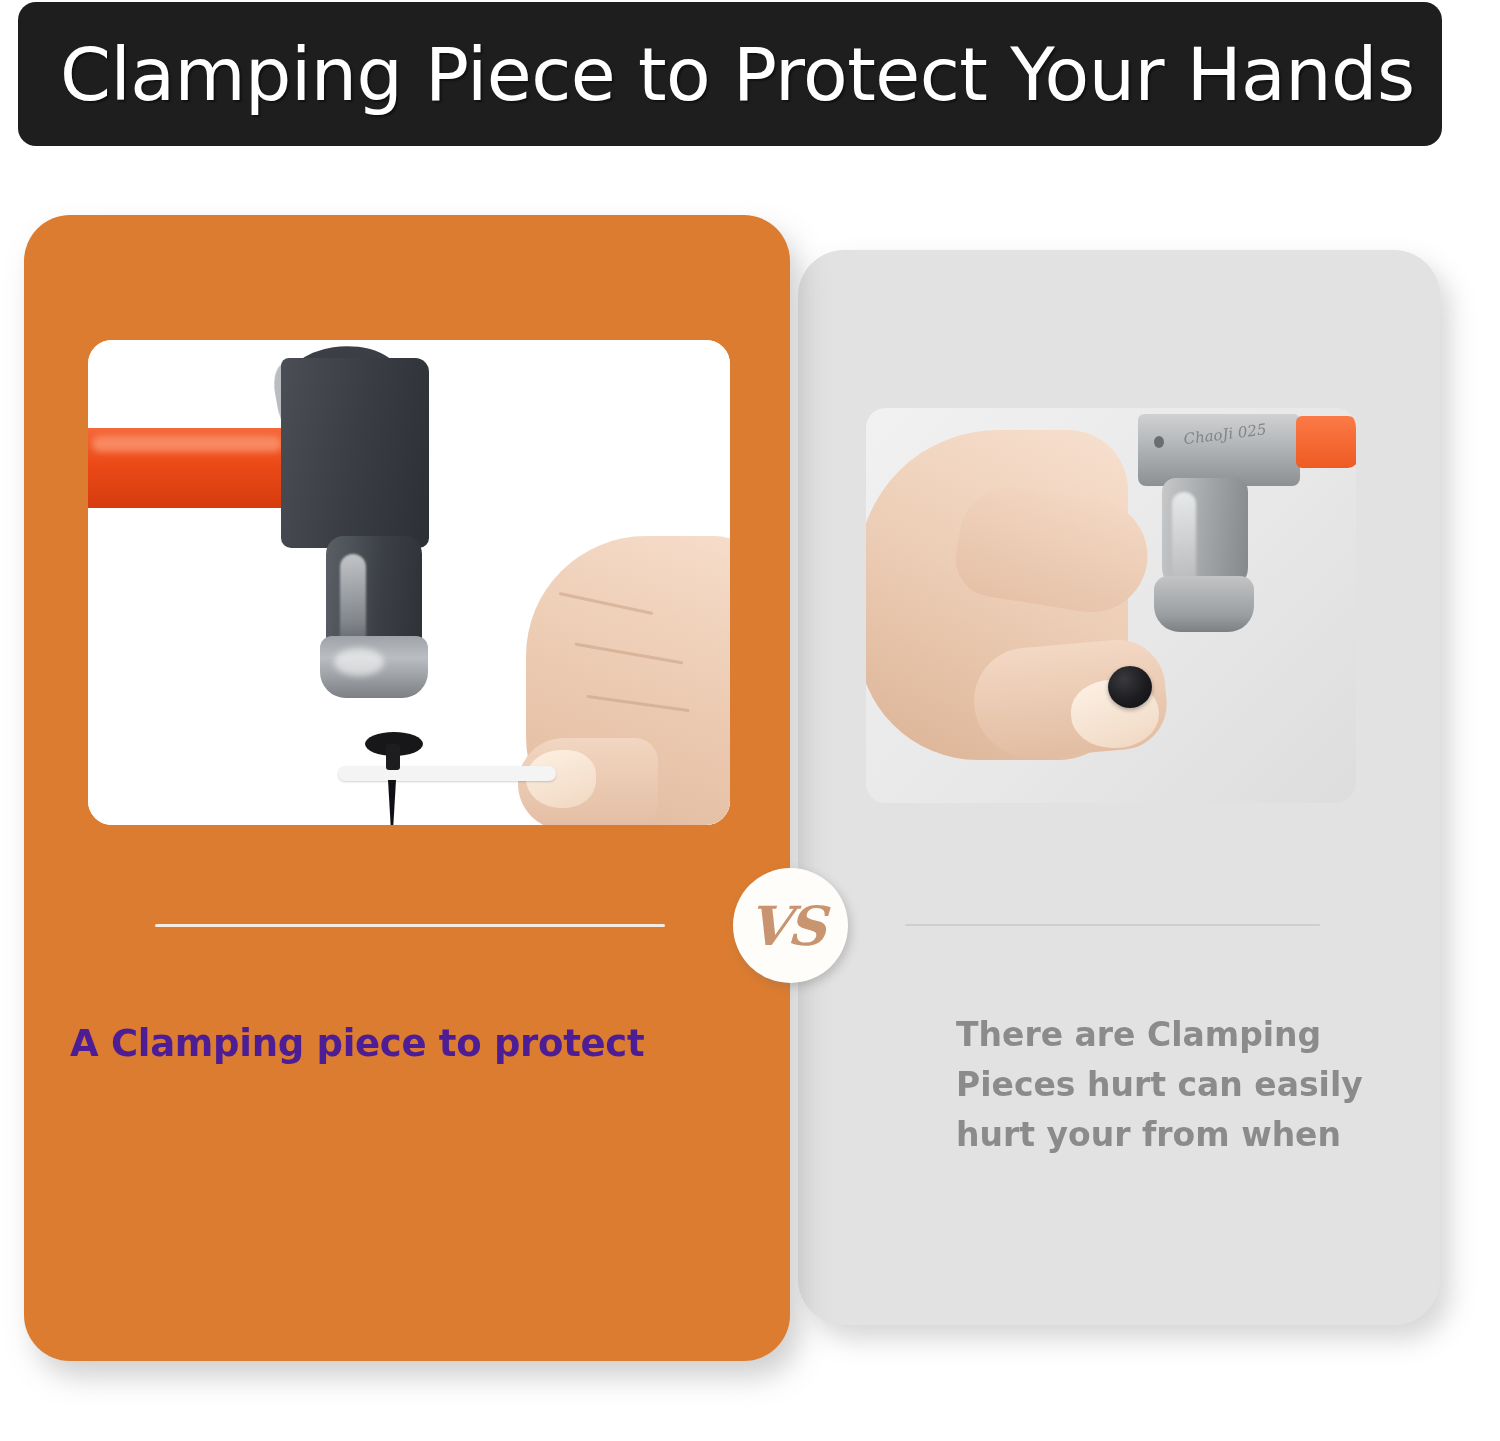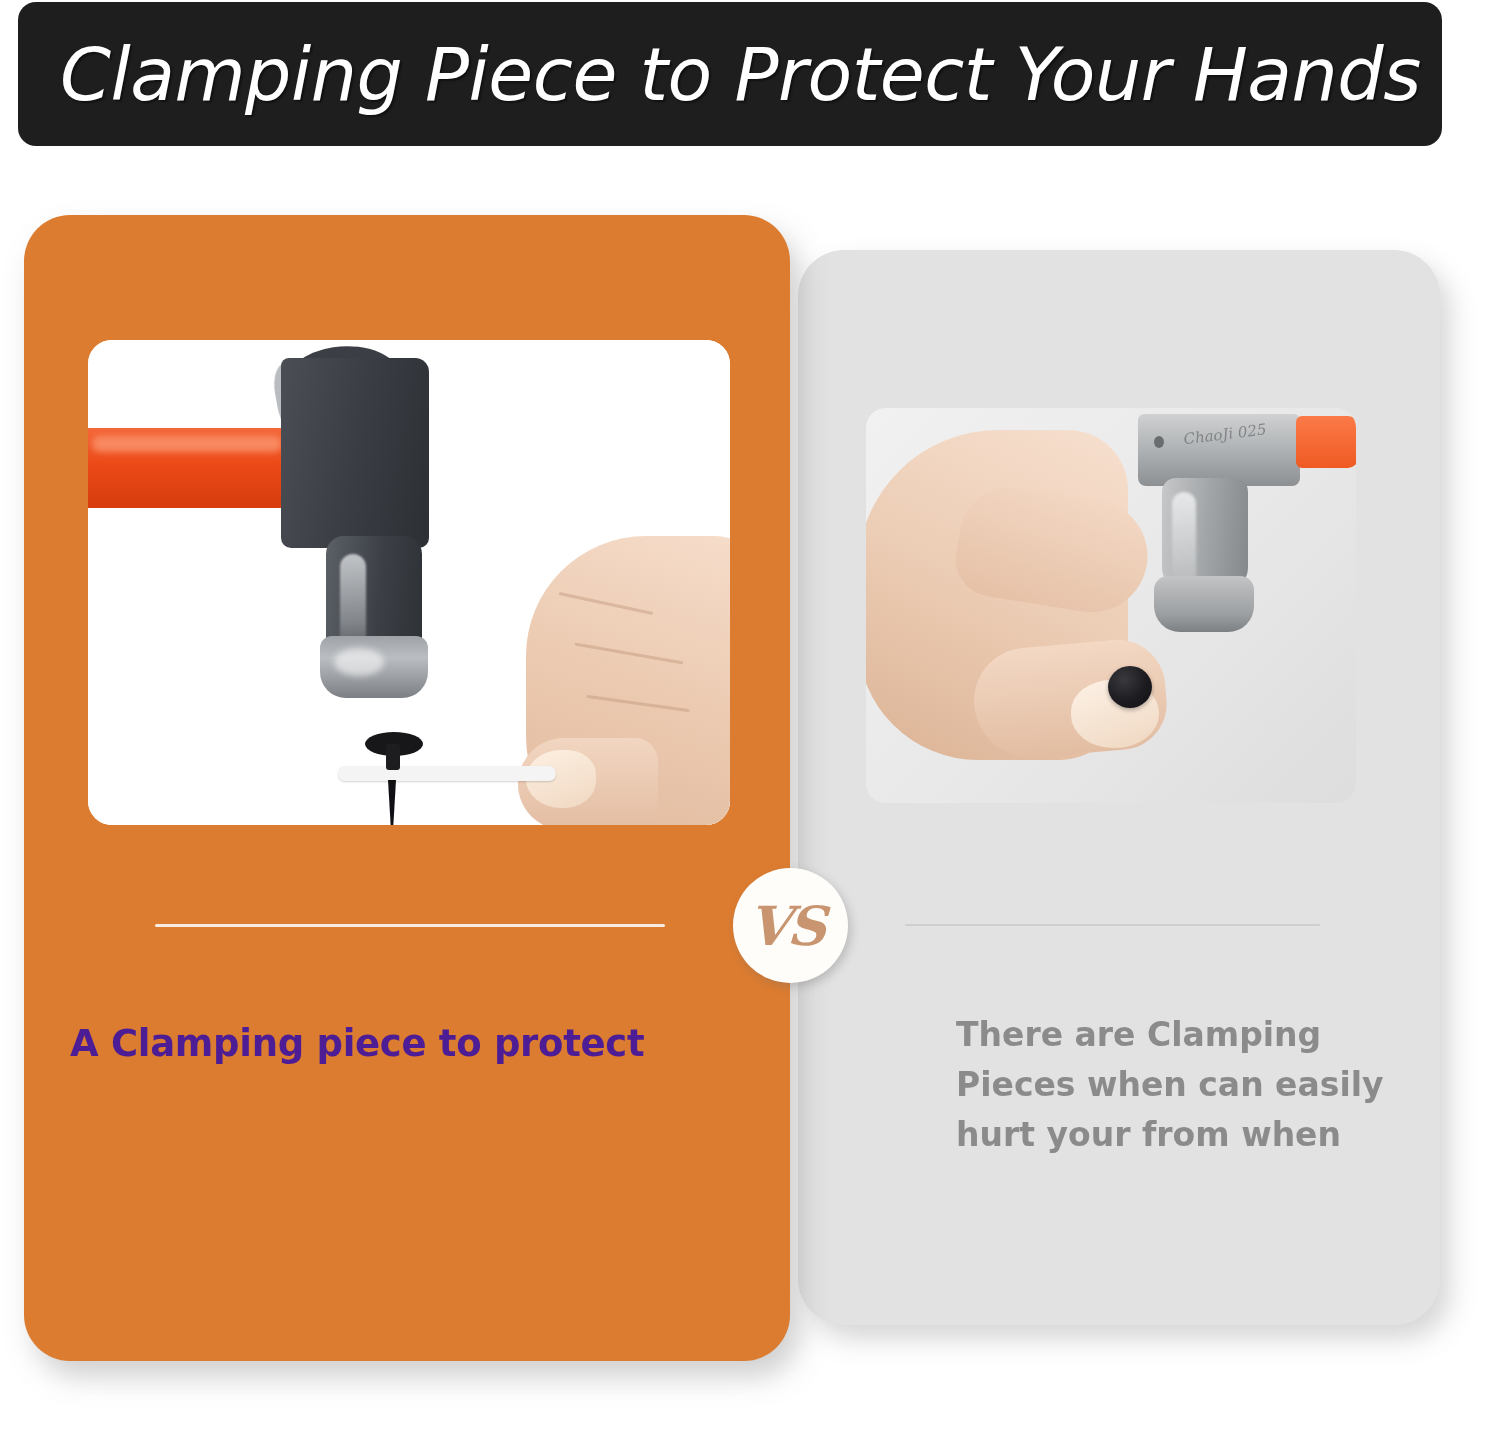--- a/index.html
+++ b/index.html
@@ -18,21 +18,20 @@
     position: absolute;
     left: 18px;
     top: 2px;
     width: 1424px;
     height: 144px;
     background: #1f1e1e;
     border-radius: 18px;
     display: flex;
     align-items: center;
     padding-left: 42px;
-    font-style: italic;
   }
   .header-title {
     color: #ffffff;
     font-size: 73px;
     font-weight: 400;
     letter-spacing: -0.5px;
     white-space: nowrap;
     font-family: "DejaVu Sans", sans-serif;
     text-shadow: 2px 2px 2px rgba(0,0,0,0.45);
   }
@@ -333,21 +332,21 @@
         <div class="p2-hammer-neck"></div>
         <div class="p2-hammer-shine"></div>
         <div class="p2-hammer-face"></div>
       </div>
     </div>
 
     <div class="divider-right"></div>
 
     <div class="caption-right">
       <span class="cap-line">There are Clamping</span>
-      <span class="cap-line">Pieces when can easily</span>
+      <span class="cap-line">Pieces hurt can easily</span>
       <span class="cap-line">hurt your from when</span>
     </div>
   </div>
 
   <div class="panel-left">
 
     <div class="photo-left">
       <div class="p1">
         <div class="p1-handle"></div>
         <div class="p1-handle-hi"></div>

